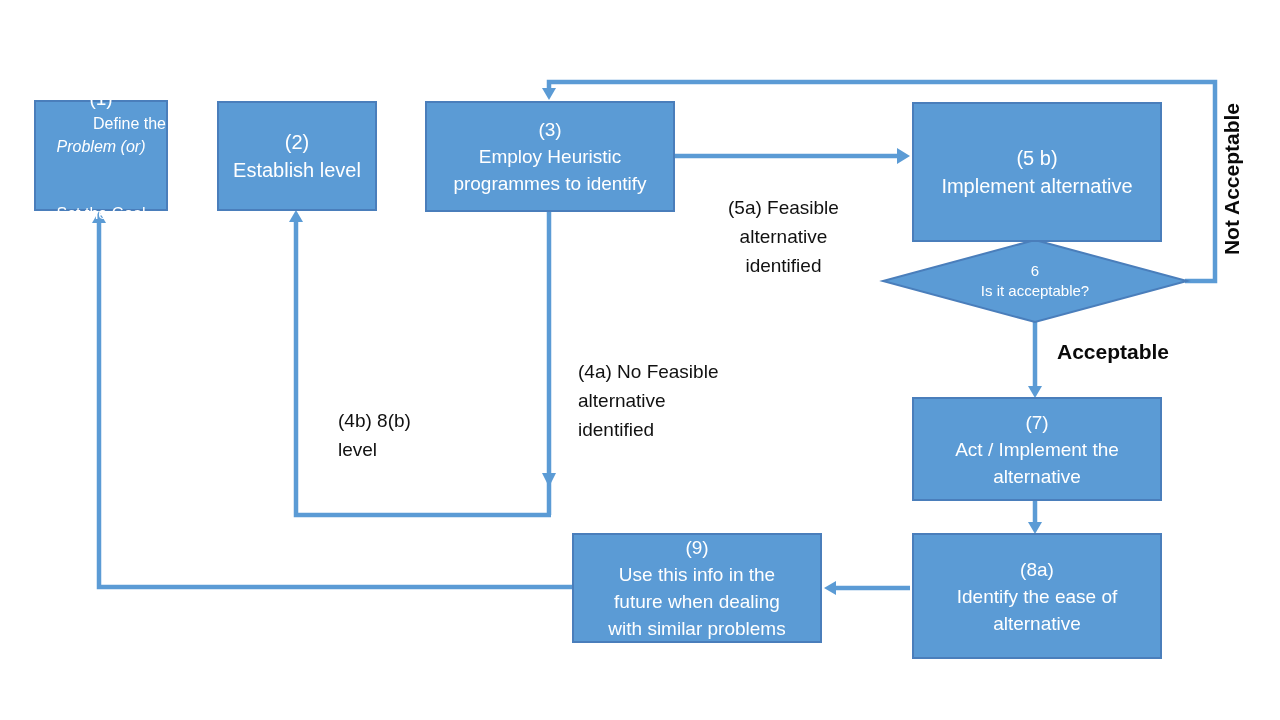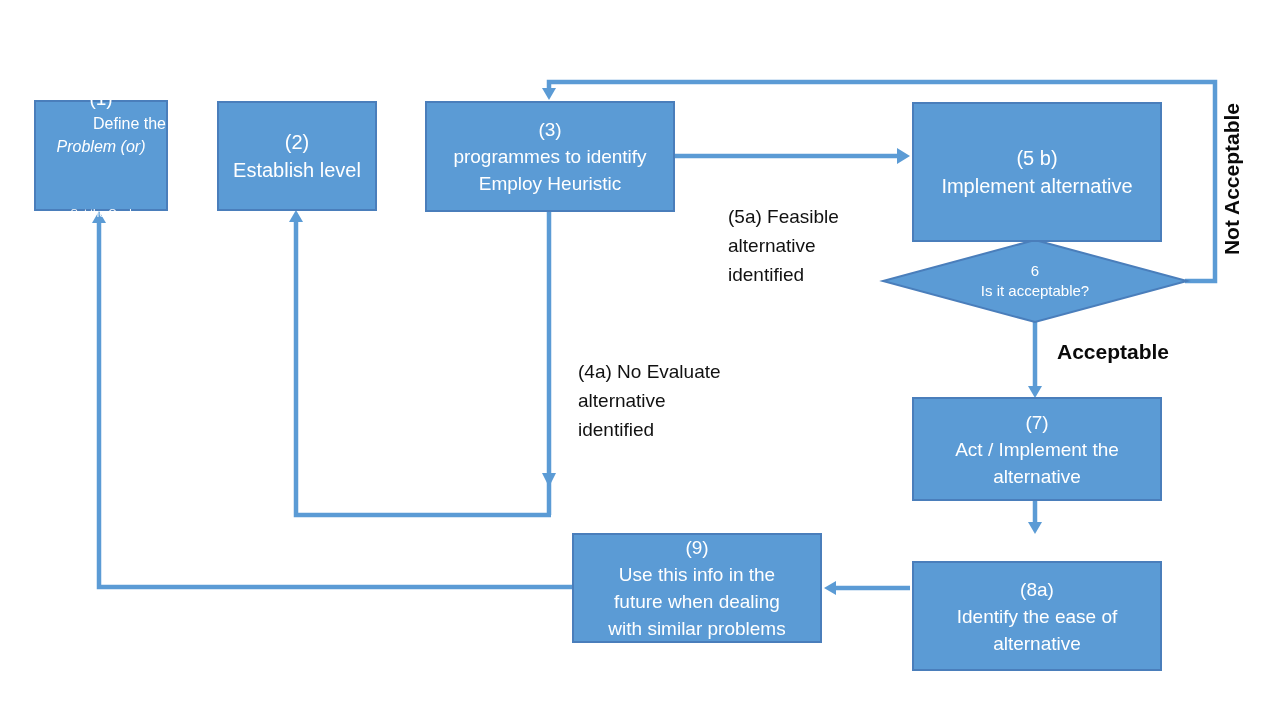--- a/index.html
+++ b/index.html
@@ -102,75 +102,77 @@
       </g>
     </g>
 
     <polygon points="1035,240 1187,281 1035,322 883,281" fill="#5B9BD5" stroke="#4A7EBB" stroke-width="2"></polygon>
   </svg>
 
   <div class="node" style="left:34px;top:100px;width:134px;height:111px;">
     <span class="ln" style="font-size:19px;line-height:26px;">(1)</span>
     <span class="ln" style="font-size:16px;line-height:23px;text-align:right;">Define the</span>
     <span class="ln" style="font-size:16px;line-height:23px;font-style:italic;">Problem (or)</span>
-    <span class="ln" style="font-size:11px;line-height:23px;margin-top:44px;">Set the Goal</span>
+    <span class="ln" style="font-size:16px;line-height:23px;margin-top:44px;">Set the Goal</span>
   </div>
 
   <div class="node" style="left:217px;top:101px;width:160px;height:110px;font-size:20px;line-height:28px;">
     <span class="ln">(2)</span>
     <span class="ln">Establish level</span>
   </div>
 
   <div class="node" style="left:425px;top:101px;width:250px;height:111px;font-size:19px;line-height:27px;">
     <span class="ln">(3)</span>
+    <span class="ln">Employ Heuristic</span>
     <span class="ln">programmes to identify</span>
-    <span class="ln">Employ Heuristic</span>
   </div>
 
   <div class="node" style="left:912px;top:102px;width:250px;height:140px;font-size:20px;line-height:28px;">
     <span class="ln">(5 b)</span>
     <span class="ln">Implement alternative</span>
   </div>
 
   <div class="diamond-text" style="left:883px;top:240px;width:304px;height:82px;font-size:15px;line-height:20px;">
     <span class="ln">6</span>
     <span class="ln">Is it acceptable?</span>
   </div>
 
   <div class="node" style="left:912px;top:397px;width:250px;height:104px;font-size:19px;line-height:27px;">
     <span class="ln">(7)</span>
     <span class="ln">Act / Implement the</span>
     <span class="ln">alternative</span>
   </div>
 
-  <div class="node" style="left:912px;top:533px;width:250px;height:110px;font-size:19px;line-height:27px;margin-top:28px;">
+  <div class="node" style="left:912px;top:533px;width:250px;height:126px;font-size:19px;line-height:27px;">
     <span class="ln">(8a)</span>
     <span class="ln">Identify the ease of</span>
     <span class="ln">alternative</span>
   </div>
 
   <div class="node" style="left:572px;top:533px;width:250px;height:110px;font-size:19px;line-height:27px;">
     <span class="ln">(9)</span>
     <span class="ln">Use this info in the</span>
     <span class="ln">future when dealing</span>
     <span class="ln">with similar problems</span>
   </div>
 
-  <div class="lbl" style="left:728px;top:202px;">
+  <div class="lbl" style="left:728px;top:193px;text-align:center;">
     <span class="ln">(5a) Feasible</span>
     <span class="ln">alternative</span>
     <span class="ln">identified</span>
   </div>
 
   <div class="lbl" style="left:578px;top:357px;">
-    <span class="ln">(4a) No Evaluate</span>
+    <span class="ln">(4a) No Feasible</span>
     <span class="ln">alternative</span>
     <span class="ln">identified</span>
   </div>
 
   <div class="lbl" style="left:338px;top:406px;">
+    <span class="ln">(4b) 8(b)</span>
+    <span class="ln">level</span>
   </div>
 
   <div class="lbl-bold" style="left:1057px;top:340px;">Acceptable</div>
 
   <div class="lbl-bold rot" style="left:1146px;top:167px;width:172px;height:24px;">Not Acceptable</div>
 
 </div>
 
 </body></html>

